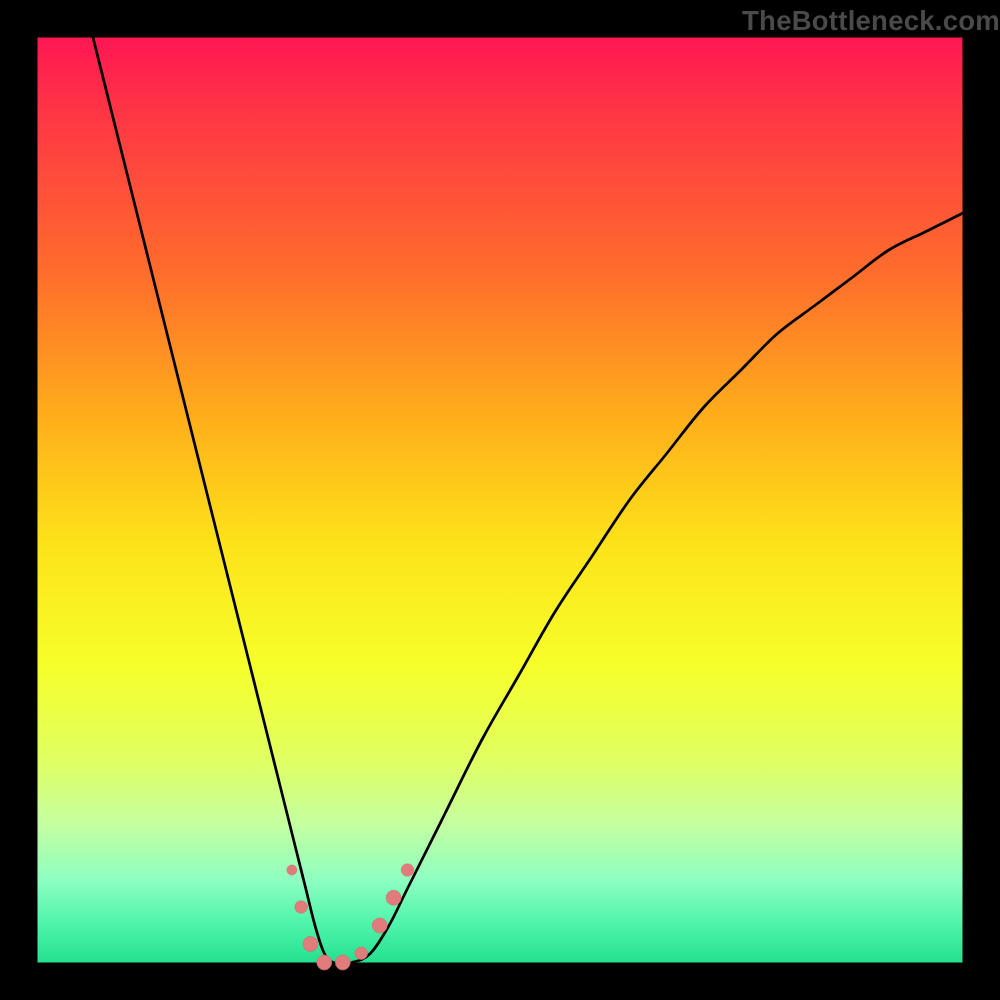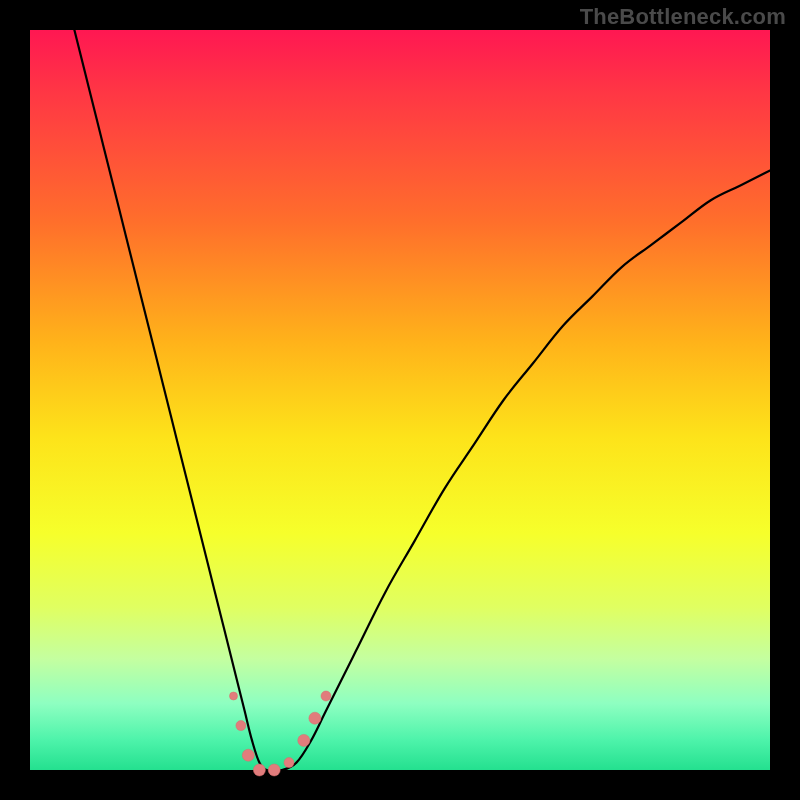--- a/index.html
+++ b/index.html
@@ -13,21 +13,21 @@
   }
   .frame {
     position: relative;
     width: 800px;
     height: 800px;
     background: #000;
   }
   .watermark {
     position: absolute;
     top: 4px;
-    right: 14px;
+    right: 0;
     color: #4a4a4a;
     font-size: 22px;
     font-weight: 600;
     letter-spacing: 0.2px;
     z-index: 20;
   }
   .plot-area {
     position: absolute;
     left: 30px;
     top: 30px;

